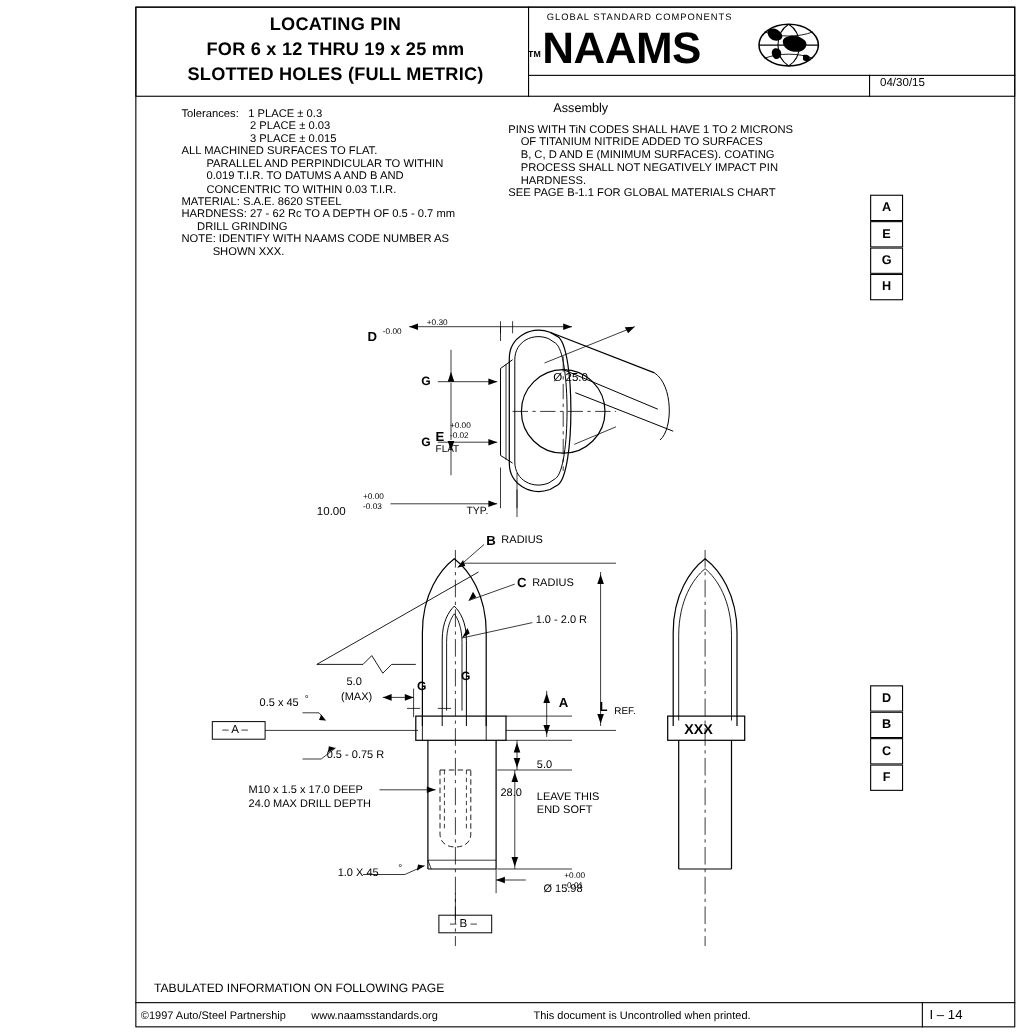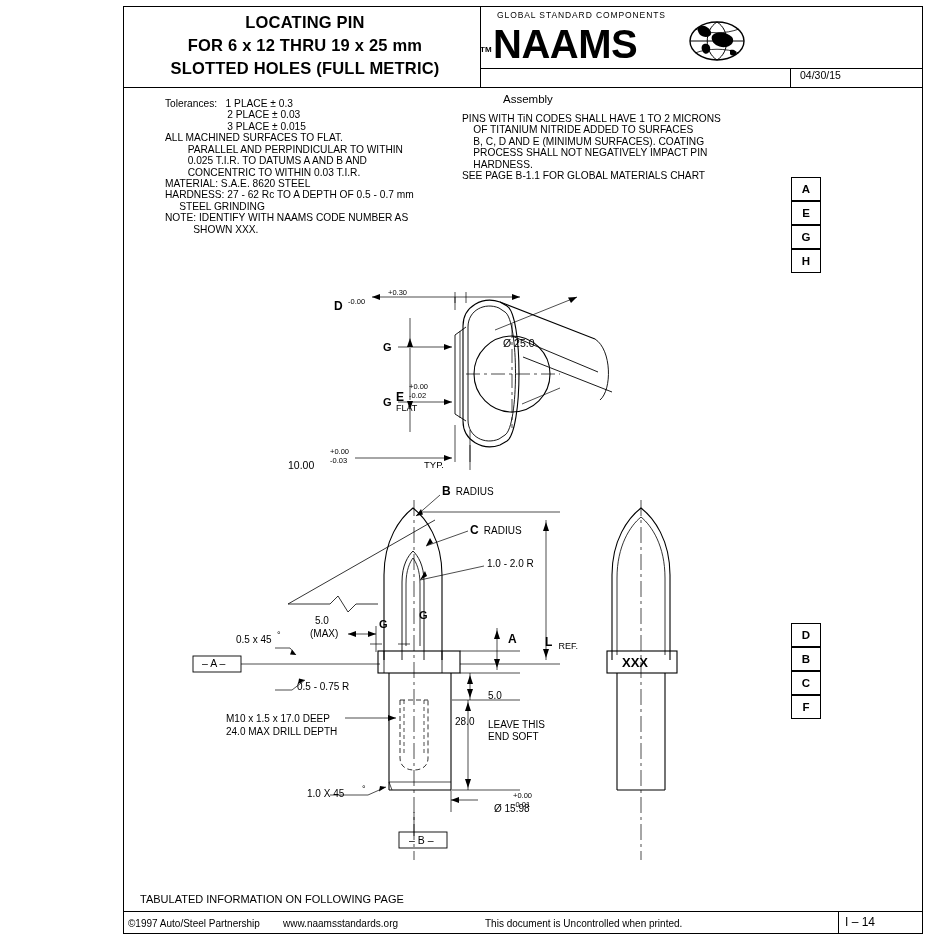--- a/index.html
+++ b/index.html
@@ -88,25 +88,25 @@
     <path d="M26 14 C32 11 40 13 44 17 C47 21 44 26 38 27 C31 28 25 24 24 20 C23 17 24 15 26 14 Z" fill="#000"></path>
     <path d="M16 24 C20 23 23 26 22 30 C21 34 17 35 15 32 C13 29 13 25 16 24 Z" fill="#000"></path>
     <path d="M42 30 C46 29 49 31 48 34 C47 36 43 36 42 34 Z" fill="#000"></path>
   </svg>
 
   <div class="txt note" id="notesL"><span>Tolerances:   1 PLACE ± 0.3</span>
 <span>                      2 PLACE ± 0.03</span>
 <span>                      3 PLACE ± 0.015</span>
 <span>ALL MACHINED SURFACES TO FLAT.</span>
 <span>        PARALLEL AND PERPINDICULAR TO WITHIN</span>
-<span>        0.025 T.I.R. TO DATUMS A AND B AND</span>
+<span>        0.019 T.I.R. TO DATUMS A AND B AND</span>
 <span>        CONCENTRIC TO WITHIN 0.03 T.I.R.</span>
 <span>MATERIAL: S.A.E. 8620 STEEL</span>
 <span>HARDNESS: 27 - 62 Rc TO A DEPTH OF 0.5 - 0.7 mm</span>
-<span>     STEEL GRINDING</span>
+<span>     DRILL GRINDING</span>
 <span>NOTE: IDENTIFY WITH NAAMS CODE NUMBER AS</span>
 <span>          SHOWN XXX.</span></div>
 
   <div class="txt note" id="notesR"><span>PINS WITH TiN CODES SHALL HAVE 1 TO 2 MICRONS</span>
 <span>    OF TITANIUM NITRIDE ADDED TO SURFACES</span>
 <span>    B, C, D AND E (MINIMUM SURFACES). COATING</span>
 <span>    PROCESS SHALL NOT NEGATIVELY IMPACT PIN</span>
 <span>    HARDNESS.</span>
 <span>SEE PAGE B-1.1 FOR GLOBAL MATERIALS CHART</span></div>
 

